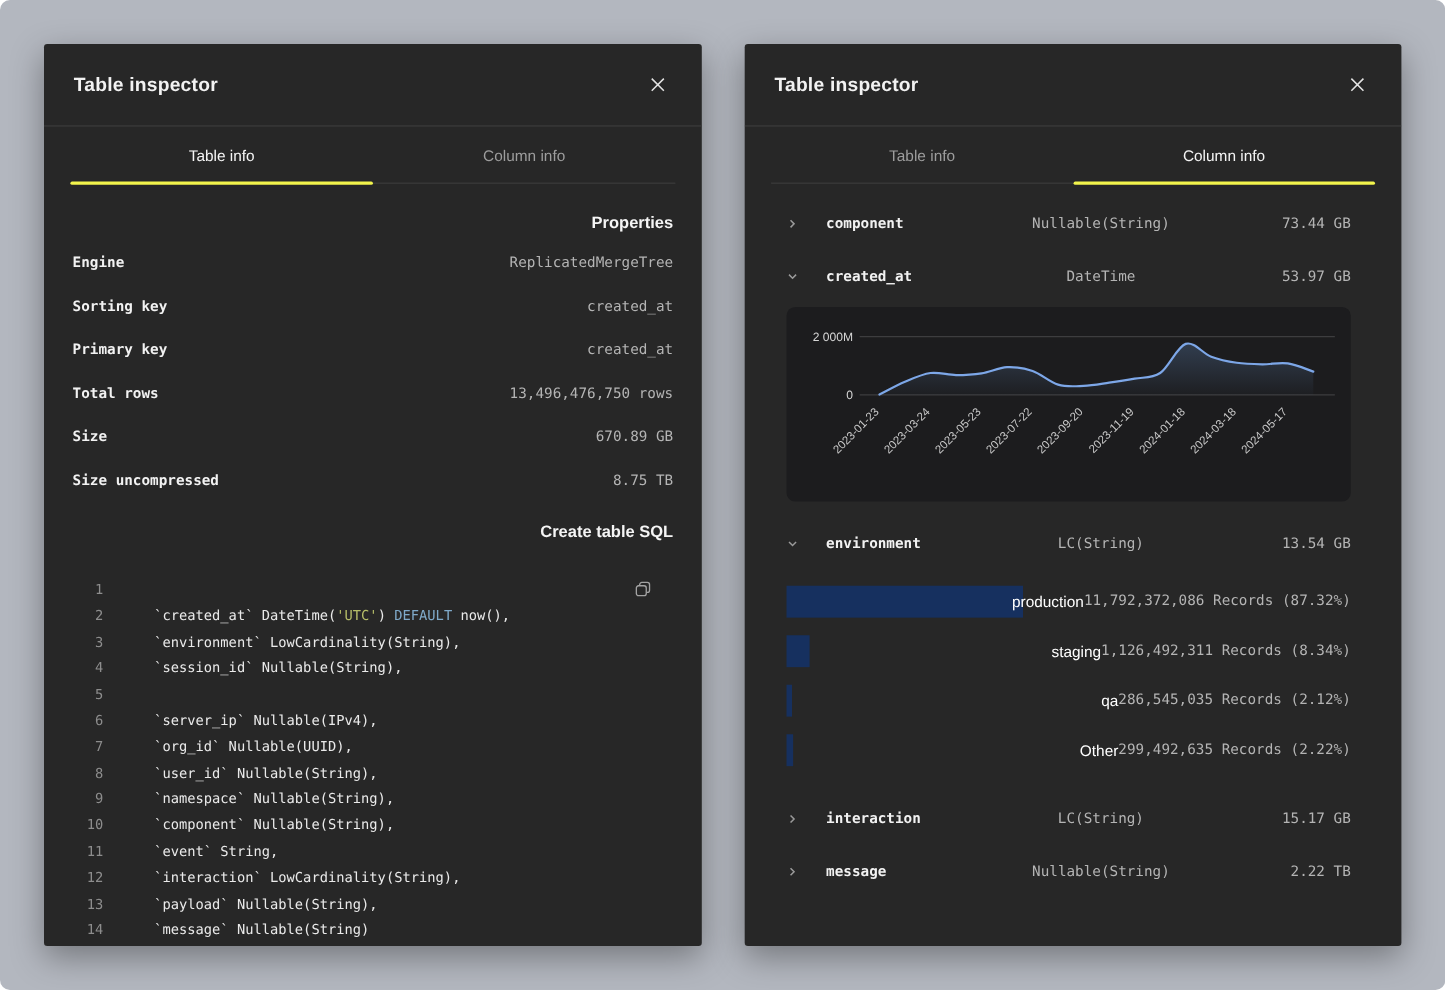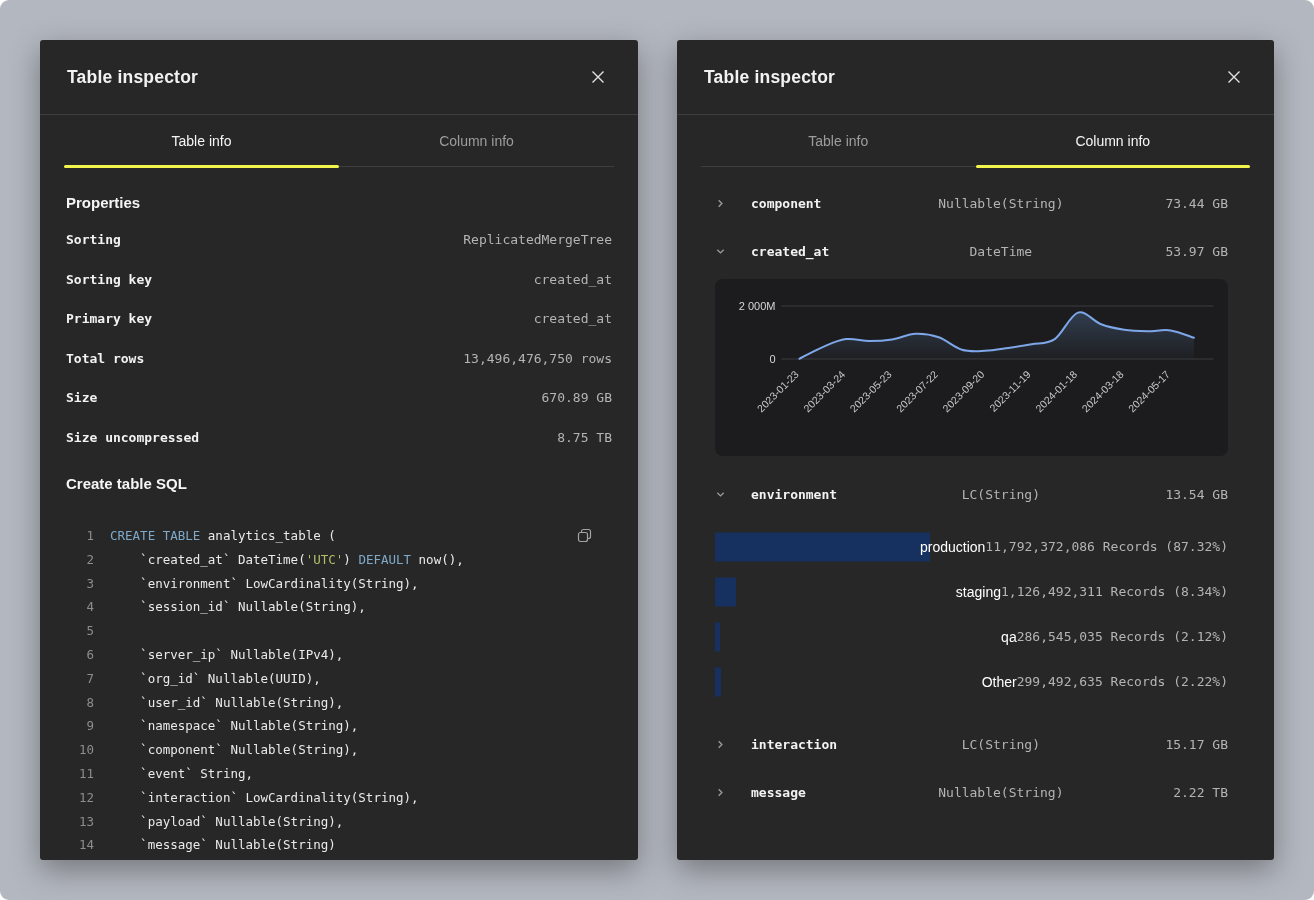--- a/index.html
+++ b/index.html
@@ -21,21 +21,21 @@
   .modal-title{font-size:17.5px;font-weight:bold;letter-spacing:.2px;}
   .close-btn{background:none;border:none;padding:6px;cursor:pointer;color:#e2e2e2;display:flex;}
 
   .tabbar{display:flex;margin:0 24px;height:52px;border-bottom:1px solid var(--panel-border);}
   .tab{flex:1;display:flex;align-items:center;justify-content:center;font-size:14px;color:var(--muted2);position:relative;cursor:pointer;}
   .tab.active{color:#f5f5f5;}
   .tab.active::after{content:"";position:absolute;left:0;right:0;bottom:-2px;height:3px;background:var(--yellow);border-radius:2px;}
 
   
   .content{padding:0 26px;}
-  .section-heading{font-size:15px;font-weight:bold;color:#f5f5f5;margin:27px 0 9px;}
+  .section-heading{font-size:15px;font-weight:bold;color:#f5f5f5;margin:27px 0 9px;text-align:right;}
   .prop-row{height:39.5px;display:flex;align-items:center;justify-content:space-between;font-family:var(--mono);font-size:13px;}
   .prop-label{font-weight:bold;color:#f2f2f2;}
   .prop-value{color:var(--muted);}
 
   .sql-block{position:relative;margin-top:32px;font-family:var(--mono);font-size:12.5px;line-height:23.8px;color:#eaeaea;}
   .sql-line{display:flex;white-space:pre;}
   .ln{flex:none;width:28px;text-align:right;color:#8d8d8d;margin-right:16px;}
   .tok-k{color:#7fa9c9;}
   .tok-s{color:#b5bd68;}
   .copy-btn{position:absolute;top:0;right:16px;background:none;border:none;padding:4px;cursor:pointer;display:flex;}
@@ -72,21 +72,21 @@
       </button>
     </div>
     <div class="tabbar">
       <div class="tab active">Table info</div>
       <div class="tab">Column info</div>
     </div>
     <div class="content">
       <div class="section-heading">Properties</div>
       <div id="properties-list">
           <div class="prop-row">
-            <span class="prop-label">Sorting</span>
+            <span class="prop-label">Engine</span>
             <span class="prop-value">ReplicatedMergeTree</span>
           </div>
           <div class="prop-row">
             <span class="prop-label">Sorting key</span>
             <span class="prop-value">created_at</span>
           </div>
           <div class="prop-row">
             <span class="prop-label">Primary key</span>
             <span class="prop-value">created_at</span>
           </div>
@@ -105,21 +105,21 @@
         </div>
       <div class="section-heading" style="margin-top:18px;">Create table SQL</div>
       <div class="sql-block">
         <button class="copy-btn">
           <svg width="15" height="15" viewBox="0 0 15 15" fill="none" stroke="#a3a3a3" stroke-width="1.2">
             <rect x="4.5" y="1.5" width="9" height="9" rx="2"></rect>
             <rect x="1.5" y="4.5" width="9" height="9" rx="2" fill="#272727"></rect>
           </svg>
         </button>
         <div id="sql-lines">
-            <div class="sql-line"><span class="ln">1</span><span class="code"><span class="tok-k">CREATE TABLE</span><span> analytics_table (</span></span></div>
+            <div class="sql-line"><span class="ln">1</span></div>
             <div class="sql-line"><span class="ln">2</span><span class="code"><span>    `created_at` DateTime(</span><span class="tok-s">'UTC'</span><span>) </span><span class="tok-k">DEFAULT</span><span> now(),</span></span></div>
             <div class="sql-line"><span class="ln">3</span><span class="code"><span>    `environment` LowCardinality(String),</span></span></div>
             <div class="sql-line"><span class="ln">4</span><span class="code"><span>    `session_id` Nullable(String),</span></span></div>
             <div class="sql-line"><span class="ln">5</span></div>
             <div class="sql-line"><span class="ln">6</span><span class="code"><span>    `server_ip` Nullable(IPv4),</span></span></div>
             <div class="sql-line"><span class="ln">7</span><span class="code"><span>    `org_id` Nullable(UUID),</span></span></div>
             <div class="sql-line"><span class="ln">8</span><span class="code"><span>    `user_id` Nullable(String),</span></span></div>
             <div class="sql-line"><span class="ln">9</span><span class="code"><span>    `namespace` Nullable(String),</span></span></div>
             <div class="sql-line"><span class="ln">10</span><span class="code"><span>    `component` Nullable(String),</span></span></div>
             <div class="sql-line"><span class="ln">11</span><span class="code"><span>    `event` String,</span></span></div>

